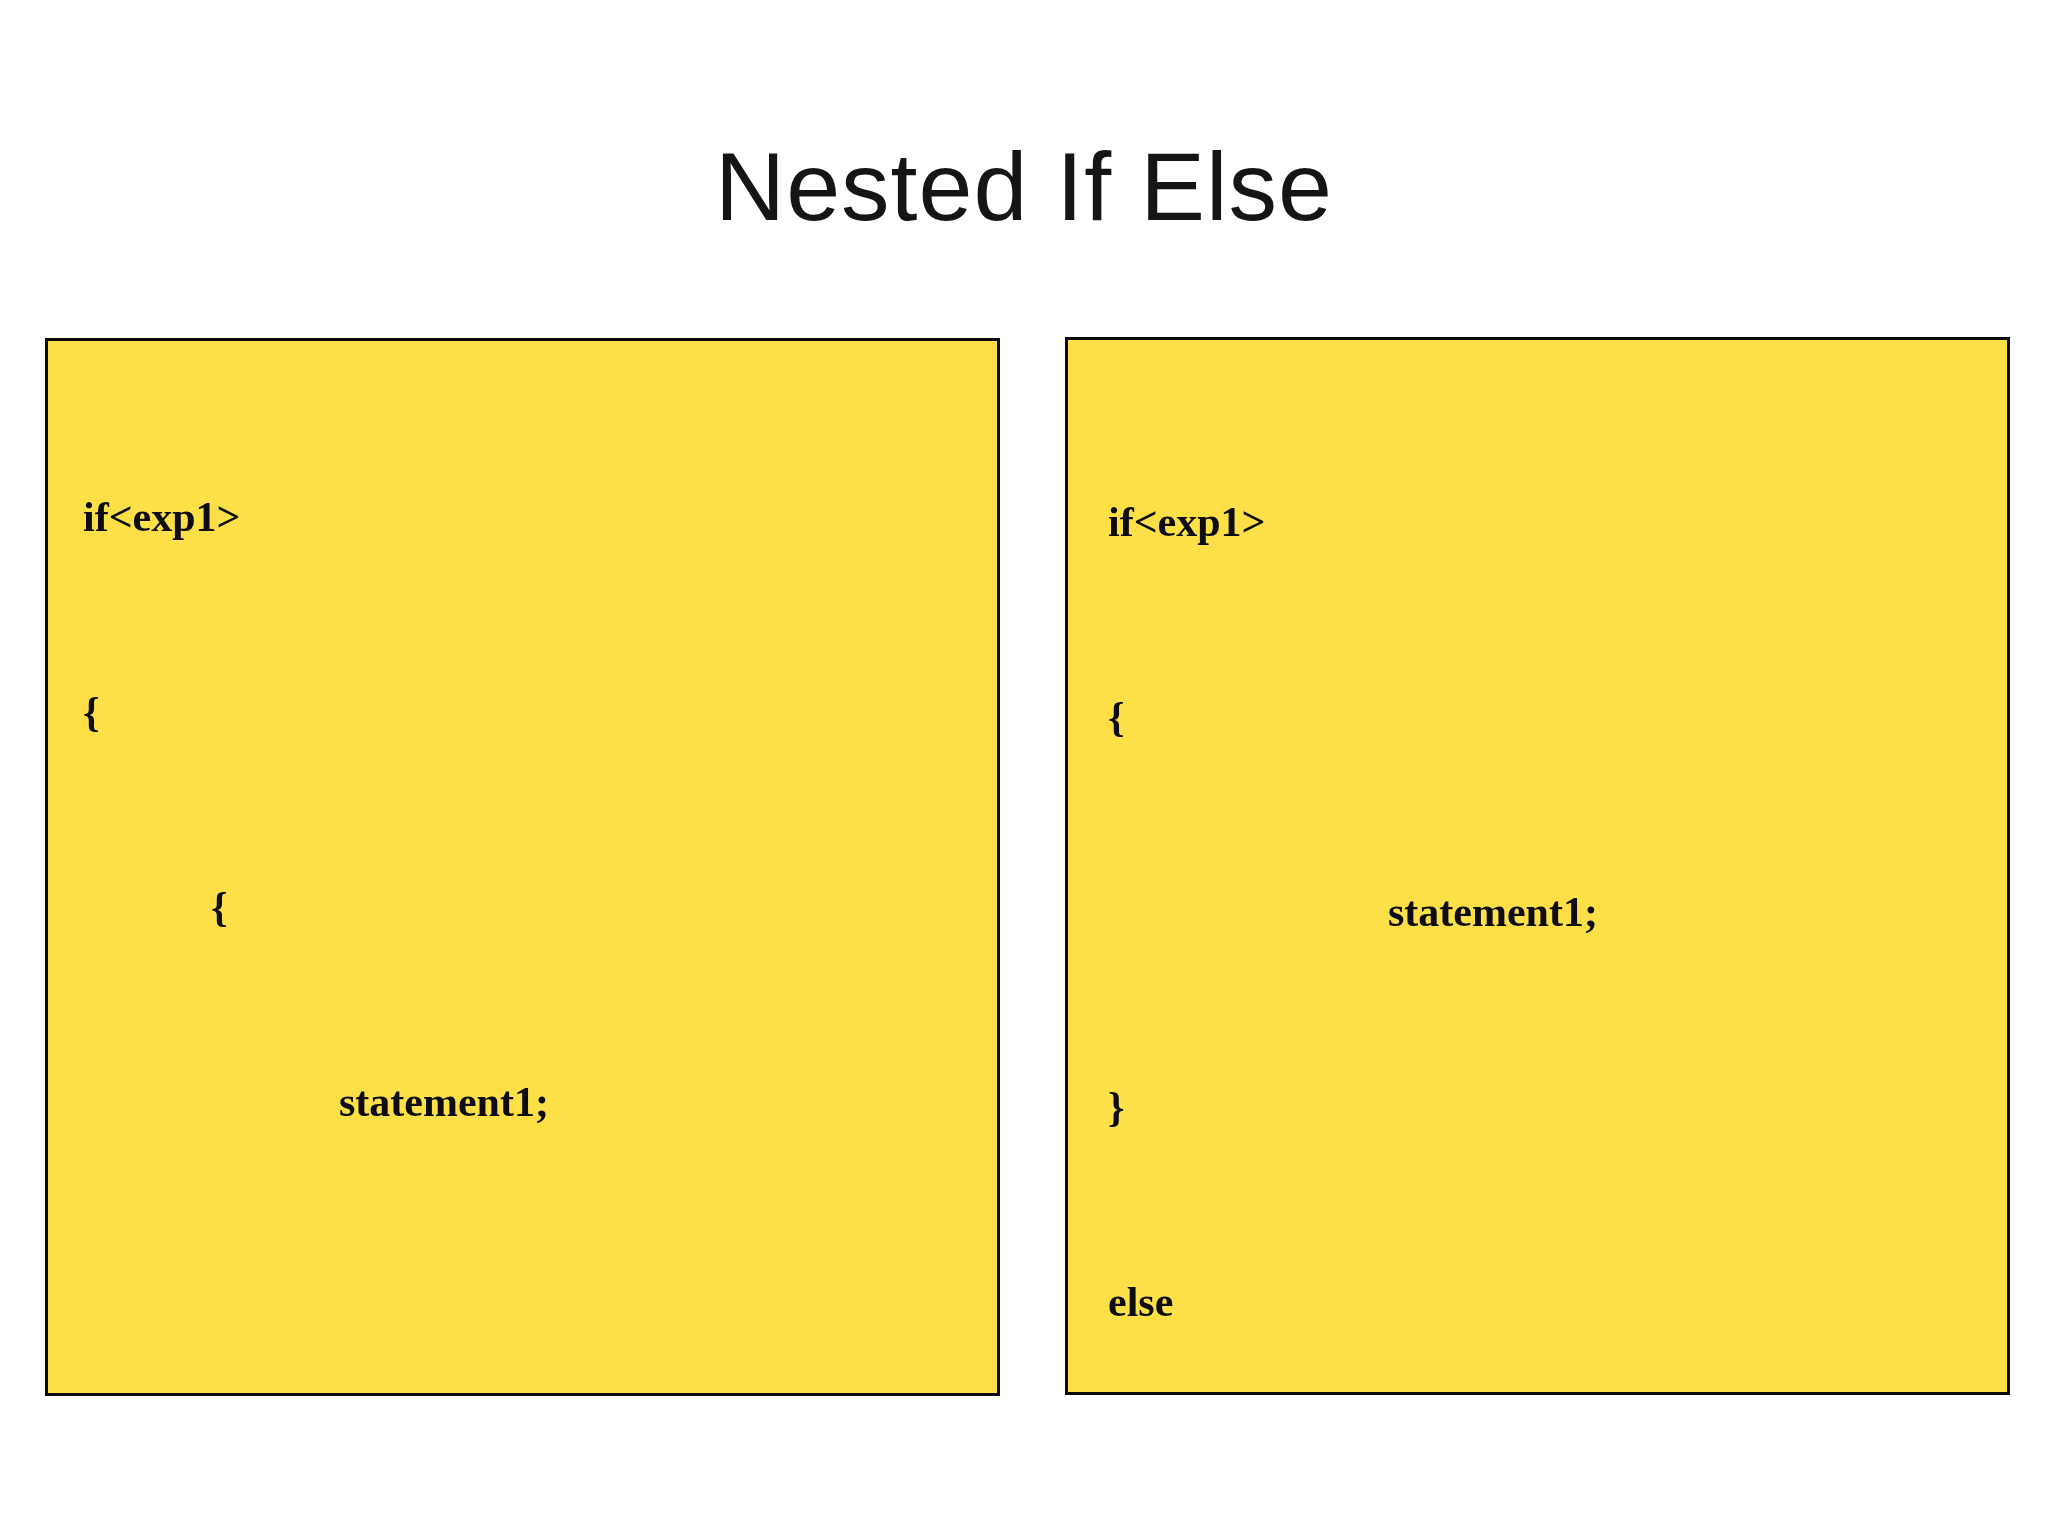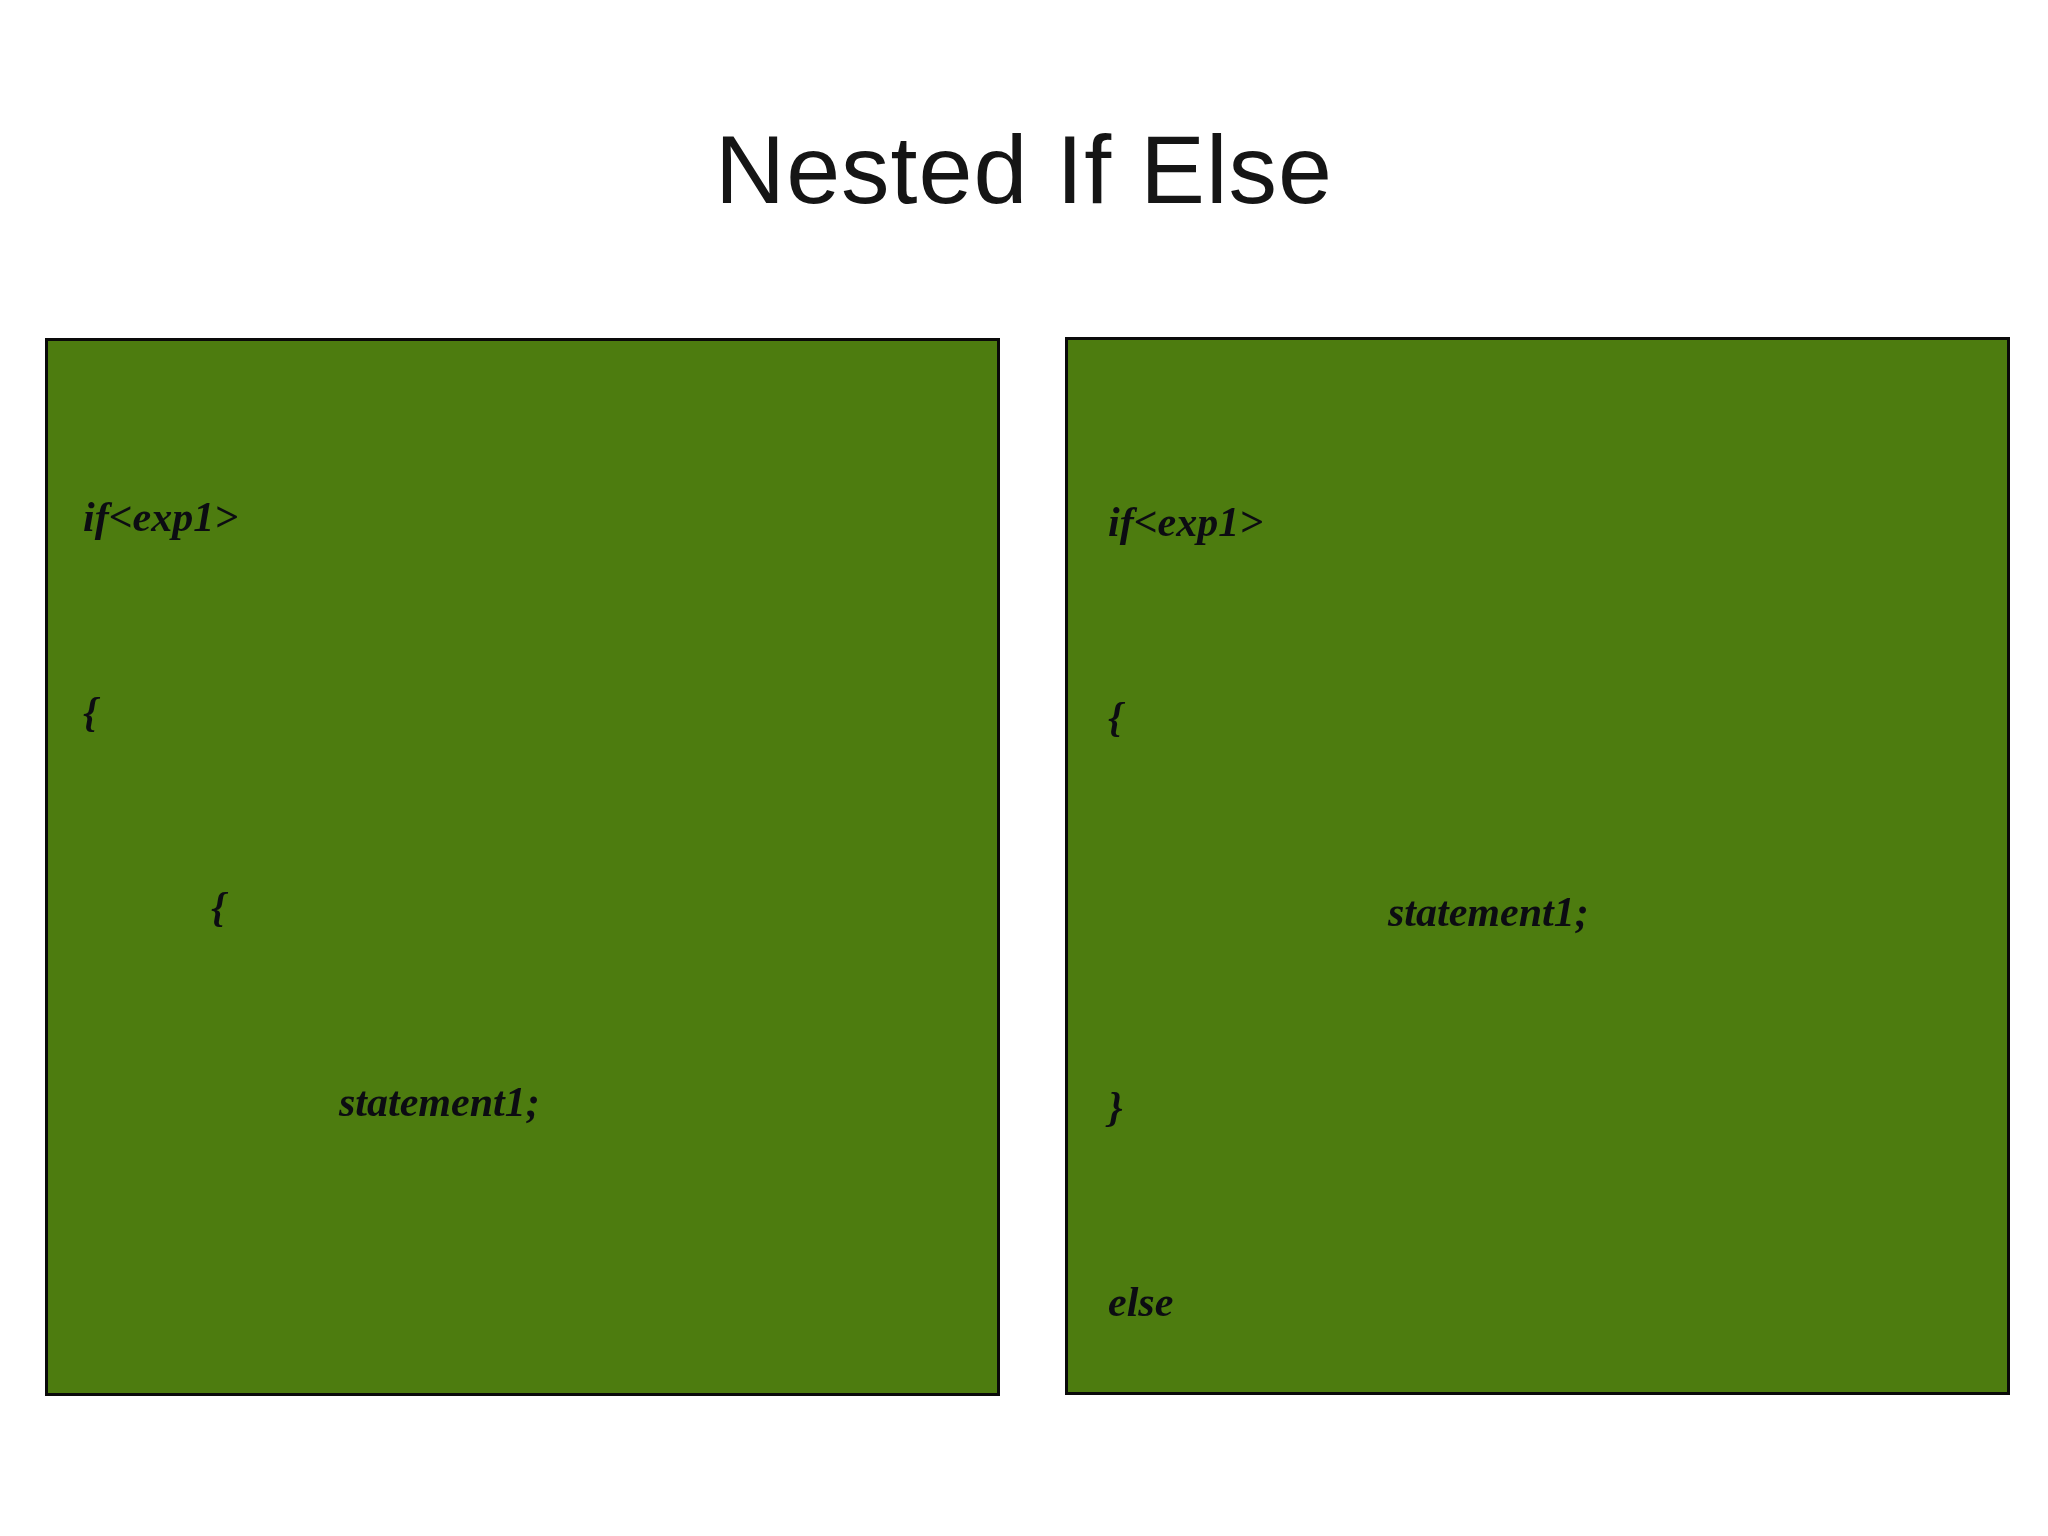--- a/index.html
+++ b/index.html
@@ -12,39 +12,38 @@
     font-family: "Liberation Sans", sans-serif;
   }
   .slide {
     position: relative;
     width: 2048px;
     height: 1536px;
     background: #ffffff;
   }
   .title {
     position: absolute;
-    top: 112px;
+    top: 129px;
     left: 0;
     width: 2048px;
     text-align: center;
     font-family: "Liberation Sans", sans-serif;
     font-size: 97px;
     font-weight: 400;
     letter-spacing: 1px;
     color: #151515;
     line-height: 1.2;
     white-space: pre;
   }
   .code-box {
     position: absolute;
-    background: #4d7c0f;
+    background: #fde047;
     border: 3px solid #0a0a0a;
     box-sizing: border-box;
     overflow: hidden;
-    font-style: italic;
   }
   .code-box.left {
     left: 45px;
     top: 338px;
     width: 955px;
     height: 1058px;
   }
   .code-box.right {
     left: 1065px;
     top: 337px;

